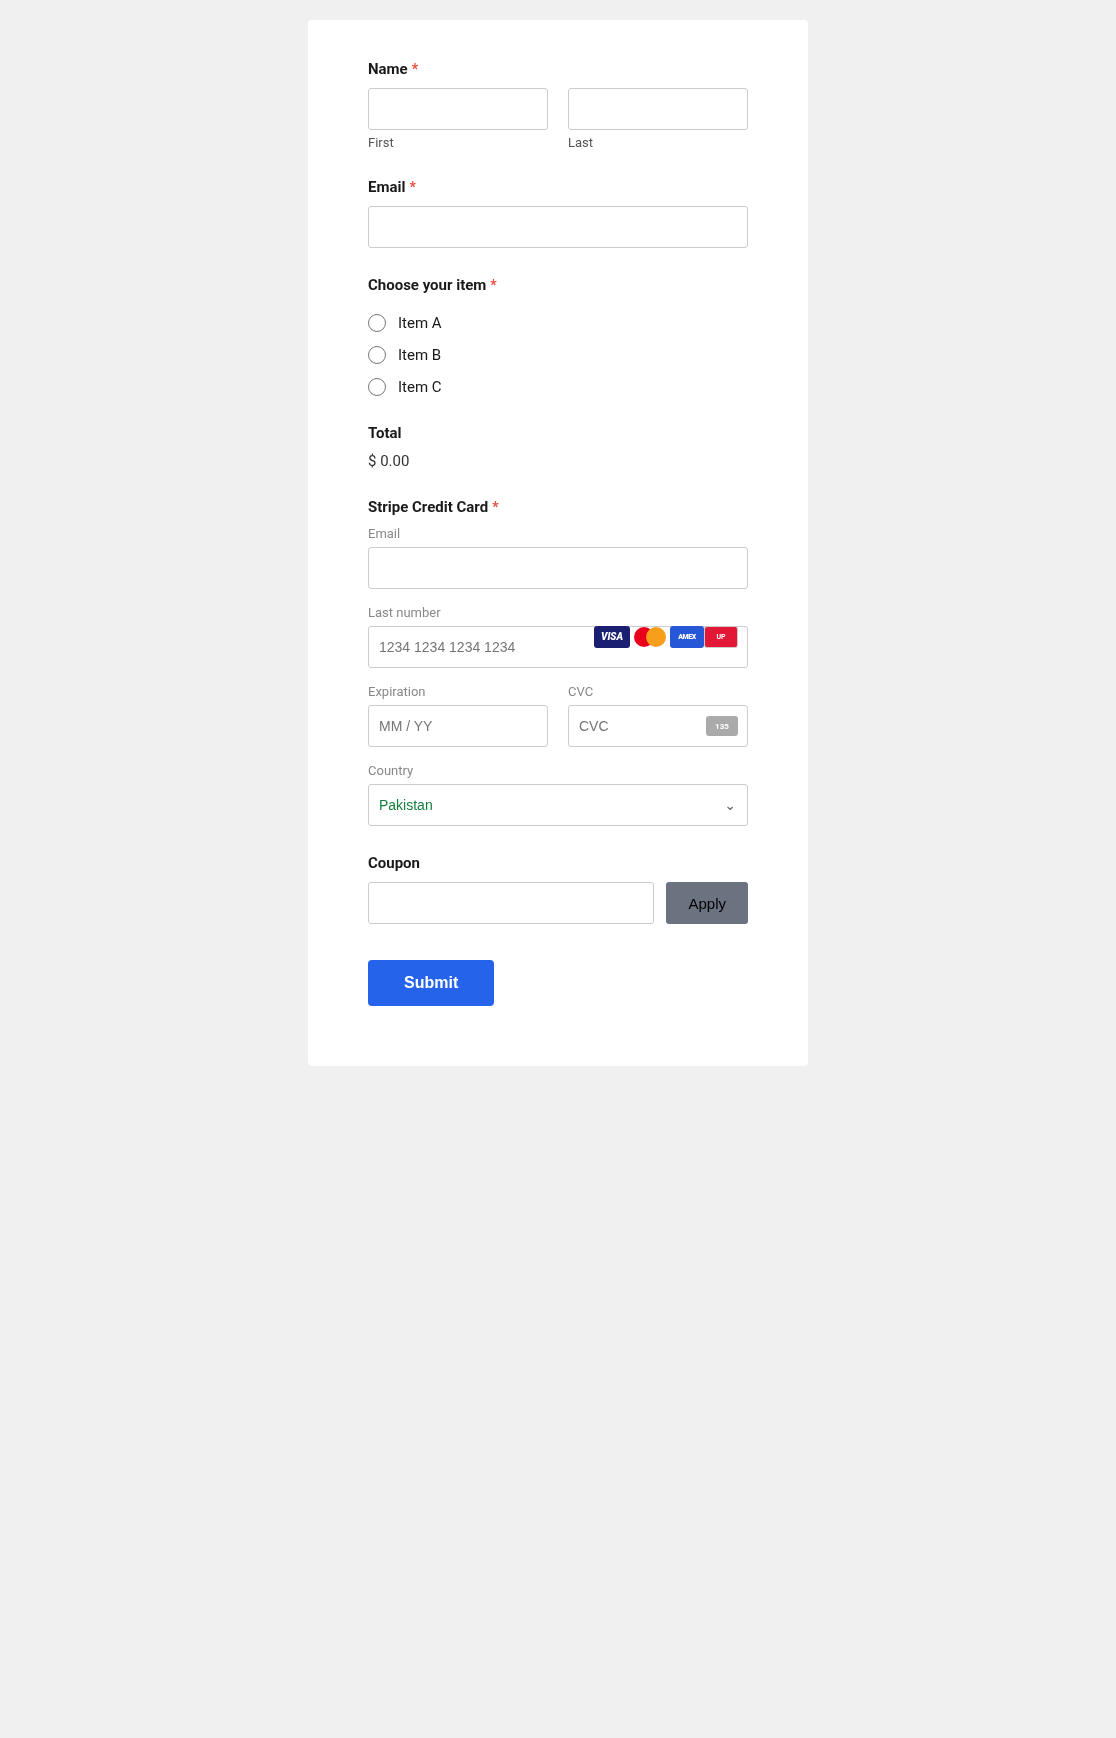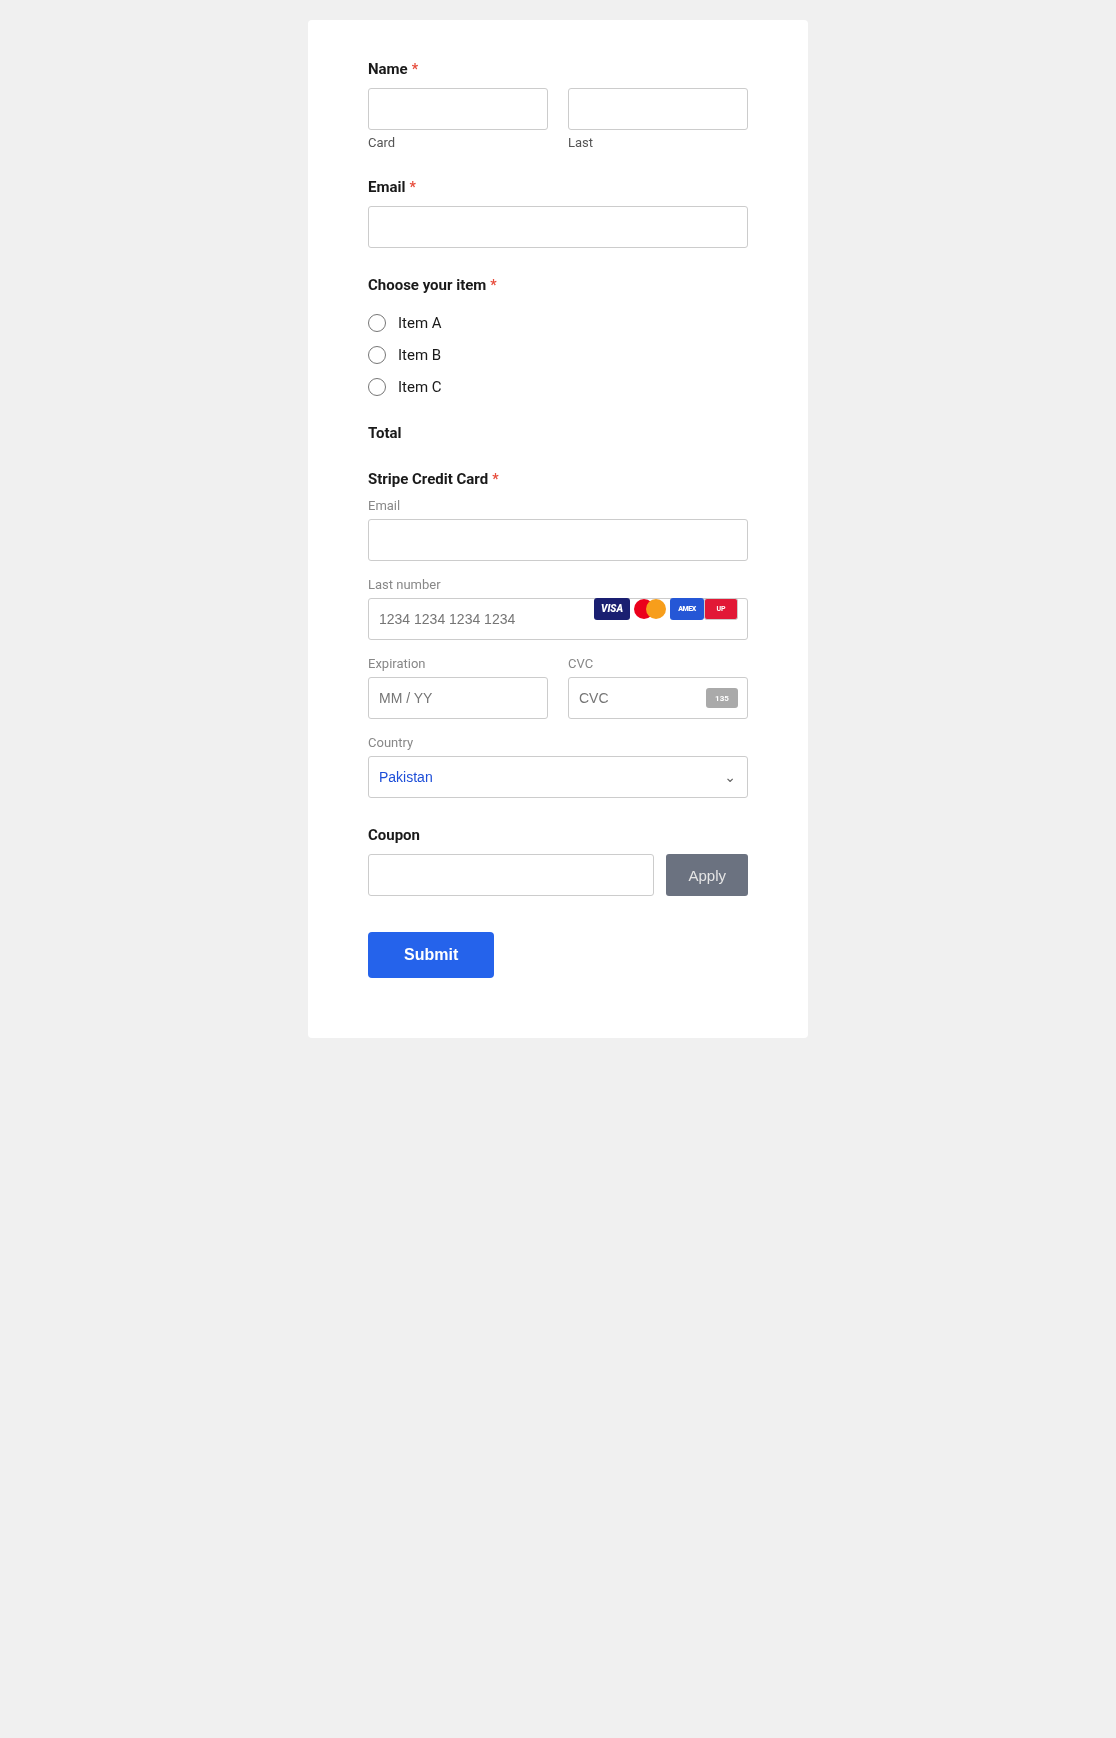--- a/index.html
+++ b/index.html
@@ -256,21 +256,21 @@
       width: 100%;
       height: 42px;
       border: 1px solid #ccc;
       border-radius: 3px;
       padding: 8px 20px 8px 10px;
       font-size: 14px;
       outline: none;
       background: #fff;
       appearance: none;
       cursor: pointer;
-      color: #1d4ed8;
+      color: #15803d;
     }
 
     .country-chevron {
       position: absolute;
       right: 12px;
       top: 50%;
       transform: translateY(-50%);
       pointer-events: none;
       color: #666;
       font-size: 14px;
@@ -294,21 +294,21 @@
       padding: 8px 10px;
       font-size: 14px;
       outline: none;
       background: #fff;
     }
 
     .apply-button {
       height: 42px;
       padding: 0 22px;
       background: #6b7280;
-      color: #e5e5e5;
+      color: #000000;
       border: none;
       border-radius: 3px;
       font-size: 15px;
       font-weight: 500;
       cursor: pointer;
       white-space: nowrap;
     }
 
     .submit-button {
       height: 46px;
@@ -336,21 +336,21 @@
 <div class="form-container">
 
   <div class="field-group">
     <div class="field-label">
       <span>Name</span>
       <span class="required-star">*</span>
     </div>
     <div class="name-row">
       <div class="name-field">
         <input type="text" style="">
-        <div class="sub-label">Card</div>
+        <div class="sub-label">First</div>
       </div>
       <div class="name-field">
         <input type="text" style="">
         <div class="sub-label">Last</div>
       </div>
     </div>
   </div>
 
   <div class="field-group email-full">
     <div class="field-label">
@@ -376,20 +376,21 @@
       </div>
       <div class="radio-item">
         <input type="radio" name="item" id="item_c" style="">
         <label for="item_c">Item C</label>
       </div>
     </div>
   </div>
 
   <div class="field-group total-section">
     <div class="field-label">Total</div>
+    <div class="total-value">$ 0.00</div>
   </div>
 
   <div class="field-group stripe-section">
     <div class="field-label">
       <span>Stripe Credit Card</span>
       <span class="required-star">*</span>
     </div>
 
     <div class="stripe-fields">
 

